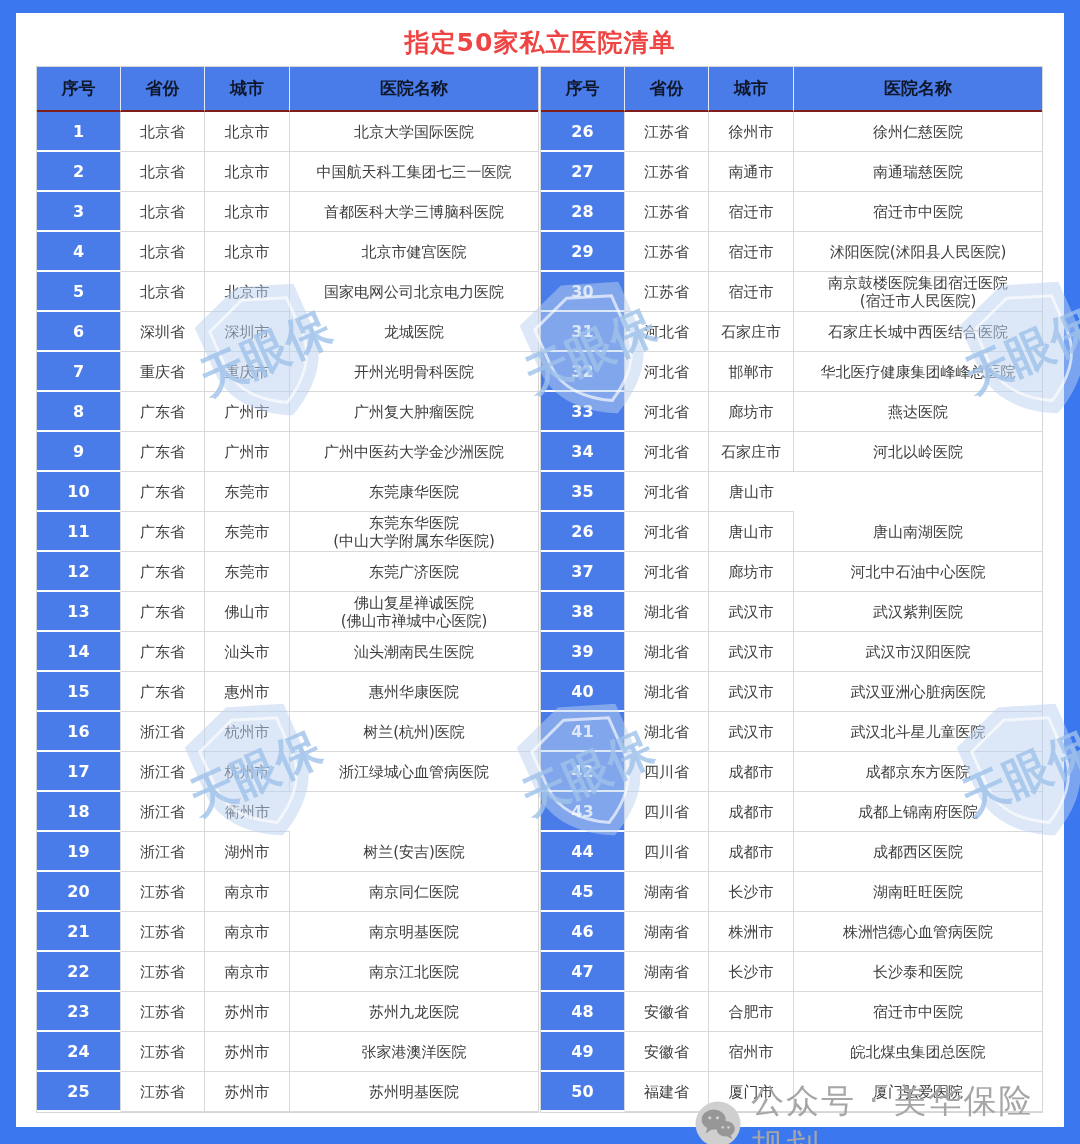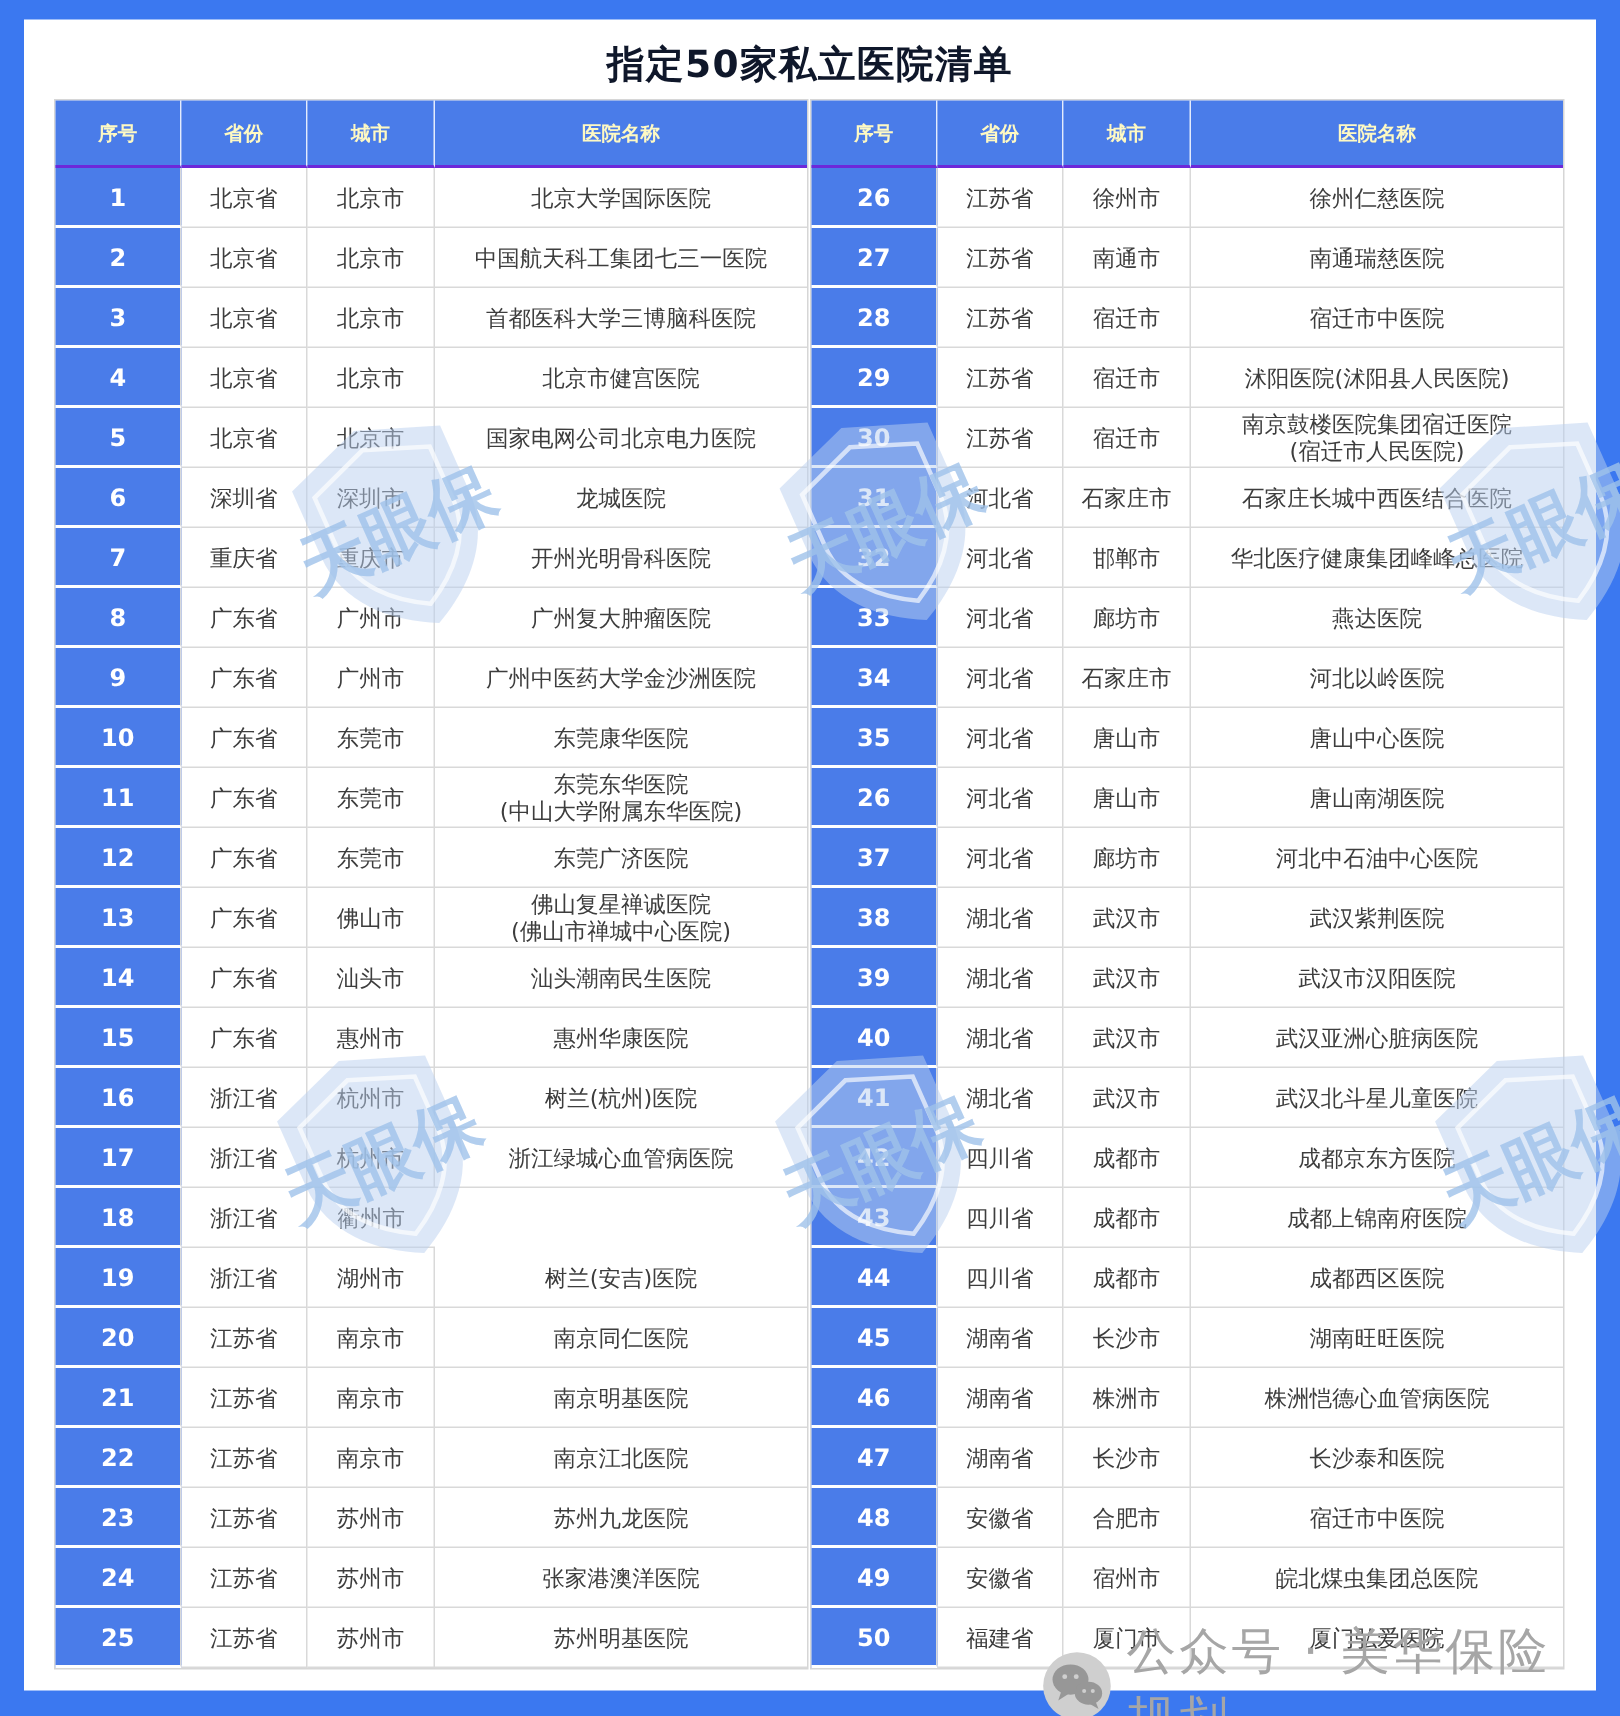--- a/index.html
+++ b/index.html
@@ -7,37 +7,37 @@
     width:1080px;height:1144px;position:relative;overflow:hidden;
     background:var(--frame-blue,#3b78f0);
     font-family:"DejaVu Sans","Liberation Sans",sans-serif;
   }
   .panel{
     position:absolute;left:16px;top:13px;width:1048px;height:1114px;
     background:#ffffff;
   }
   .title{
     position:absolute;top:13px;left:0;width:100%;
-    text-align:center;font-size:25px;font-weight:700;color:#0f172a;
+    text-align:center;font-size:25px;font-weight:700;color:#ef4444;
     letter-spacing:1px;
   }
   .tables{
     position:absolute;left:20px;top:53px;display:flex;gap:1px;z-index:1;
   }
   .half{width:503px;border:1px solid #d6d6d6;box-sizing:border-box;background:#fff;}
   .hrow,.row{display:grid;grid-template-columns:84px 84px 85px 1fr;}
   .hrow{height:45px;}
   .row{height:40px;}
   .cell{
     display:flex;align-items:center;justify-content:center;text-align:center;
     box-sizing:border-box;overflow:hidden;
   }
   .hcell{
-    background:var(--cell-blue,#4a7ce9);color:#fef9c3;font-size:13px;font-weight:700;
-    border-right:1px solid rgba(255,255,255,.85);border-bottom:2px solid #6d28d9;
+    background:var(--cell-blue,#4a7ce9);color:#0f172a;font-size:17px;font-weight:700;
+    border-right:1px solid rgba(255,255,255,.85);border-bottom:2px solid #7f1d1d;
   }
   .hrow .hcell:last-child{border-right:none;}
   .serial{
     background:var(--cell-blue,#4a7ce9);color:#fff;font-size:16px;font-weight:700;
     border-right:1px solid #d9d9d9;border-bottom:2px solid #fff;
   }
   .data{
     color:var(--text-dark,#3d3d3d);font-size:15px;
     border-right:1px solid #d9d9d9;border-bottom:1px solid #d9d9d9;
     line-height:18px;
@@ -279,21 +279,20 @@
         <div class="row">
           <div class="cell serial">34</div>
           <div class="cell data">河北省</div>
           <div class="cell data">石家庄市</div>
           <div class="cell data hospital">河北以岭医院</div>
         </div>
         <div class="row">
           <div class="cell serial">35</div>
           <div class="cell data">河北省</div>
           <div class="cell data">唐山市</div>
-          <div class="cell data hospital">唐山中心医院</div>
         </div>
         <div class="row">
           <div class="cell serial">26</div>
           <div class="cell data">河北省</div>
           <div class="cell data">唐山市</div>
           <div class="cell data hospital">唐山南湖医院</div>
         </div>
         <div class="row">
           <div class="cell serial">37</div>
           <div class="cell data">河北省</div>

